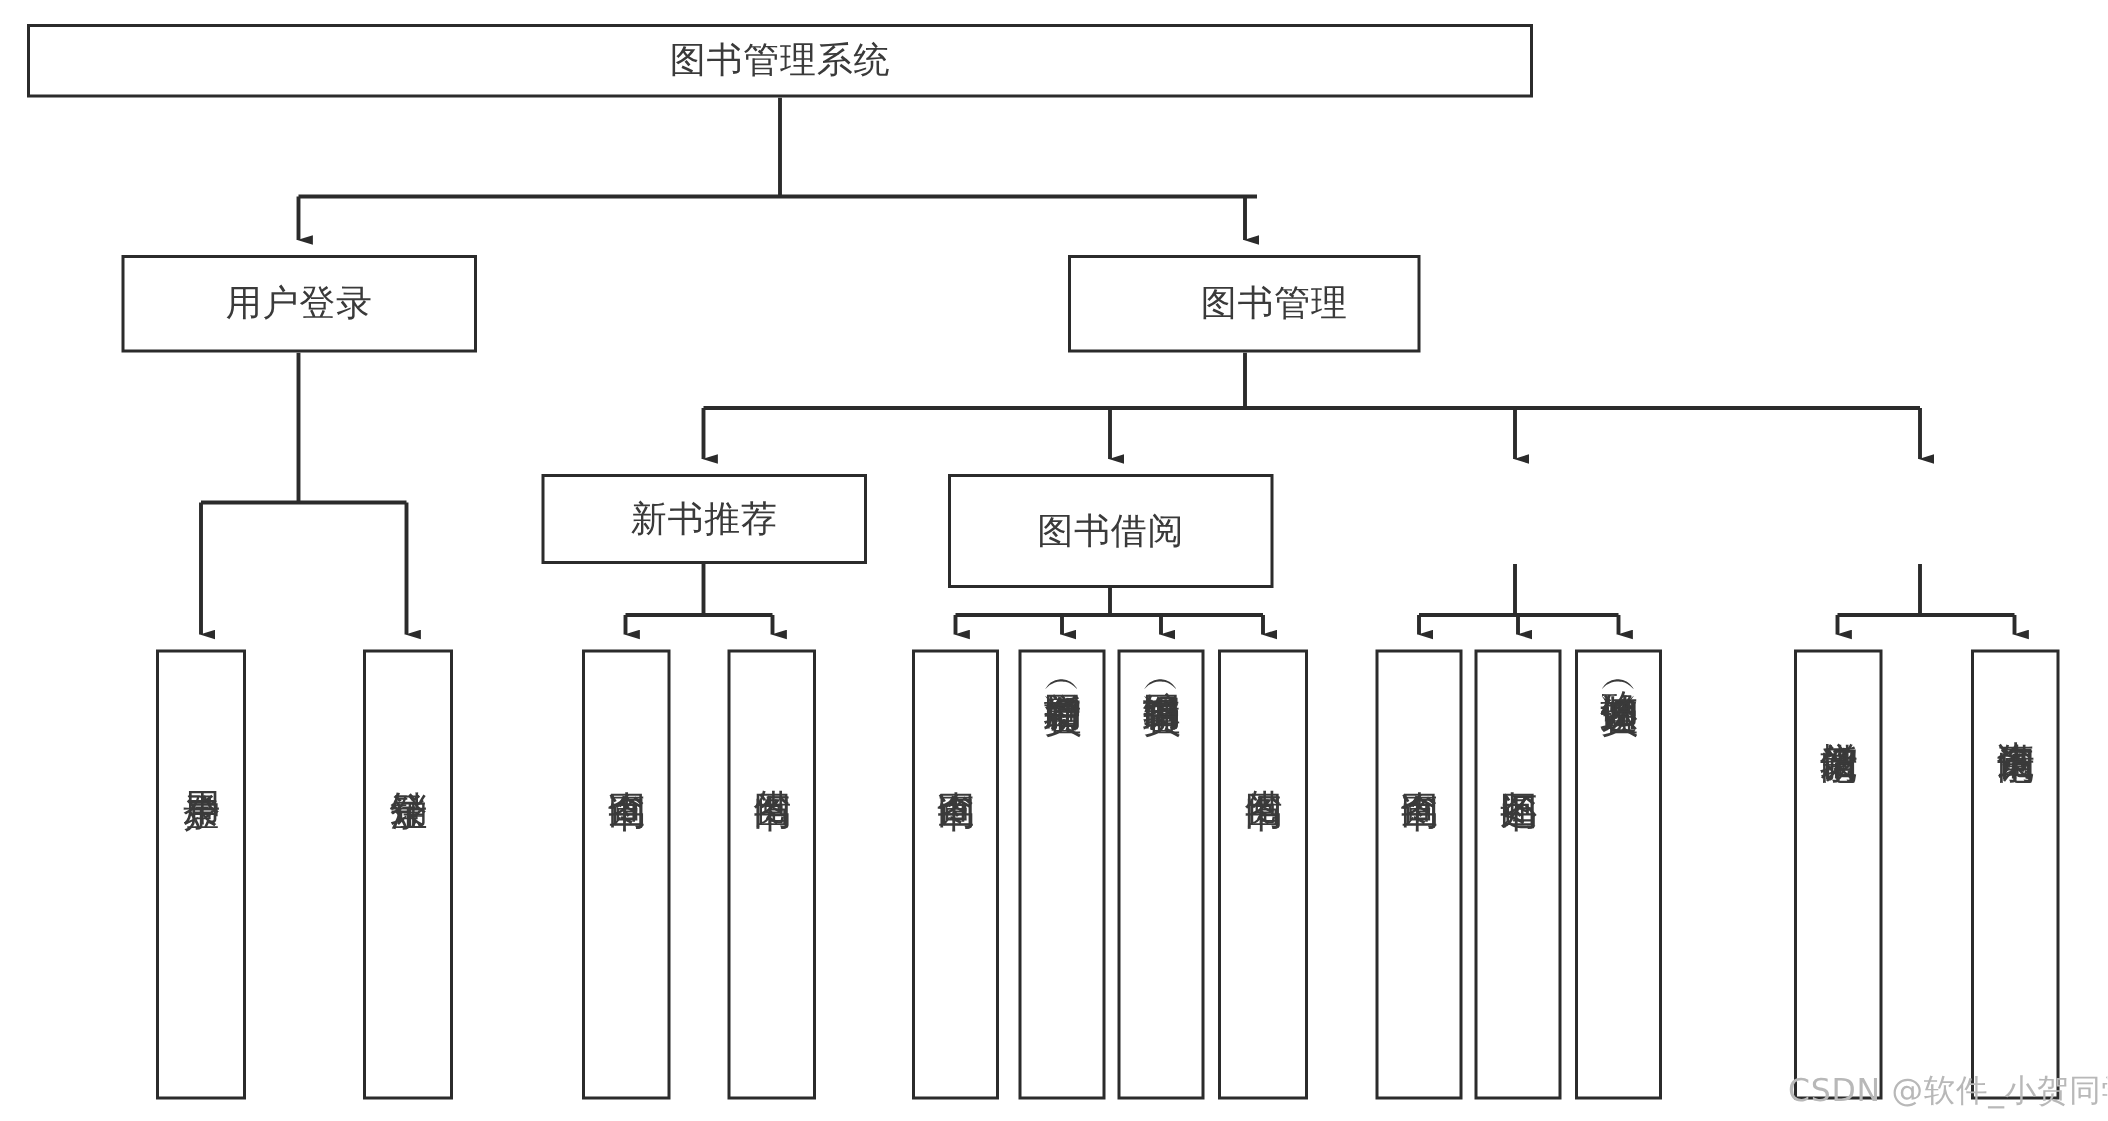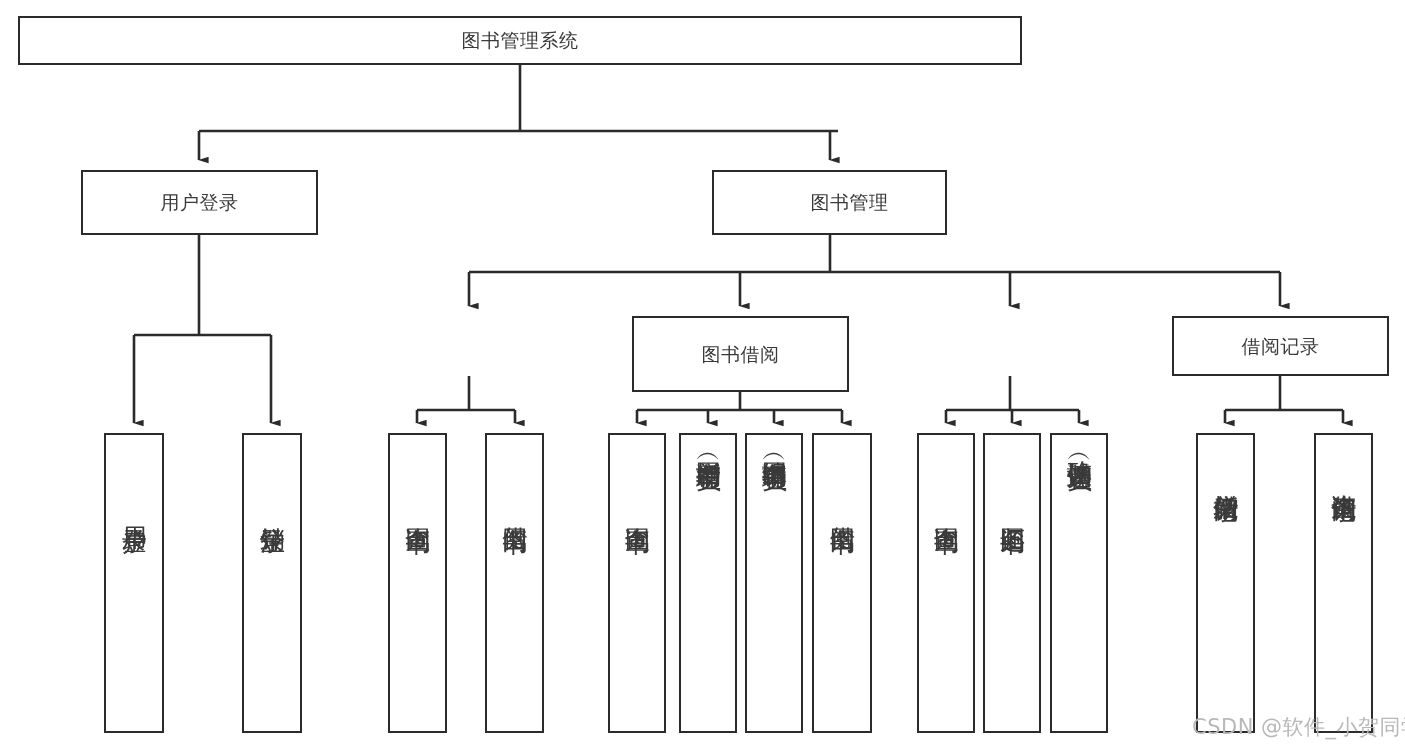--- a/index.html
+++ b/index.html
@@ -30,21 +30,21 @@
     border: 2.5px solid #2b2b2b;
     background: #ffffff;
     color: #3a3a3a;
     display: flex;
     align-items: center;
     justify-content: center;
     text-align: center;
     z-index: 3;
   }
   .node.horiz {
-    font-size: 19px;
+    font-size: 24px;
     line-height: 1.1;
     letter-spacing: 0.5px;
   }
   .node.vert {
     align-items: flex-start;
     justify-content: center;
     padding-top: 8px;
   }
   .node.vert .vlabel {
     writing-mode: vertical-rl;
@@ -122,25 +122,25 @@
     <span>图书管理系统</span>
   </div>
 
   <div class="node horiz" style="left:81px; top:170px; width:237px; height:65px;">
     <span>用户登录</span>
   </div>
   <div class="node horiz" style="left:712px; top:170px; width:235px; height:65px;padding-left:40px;">
     <span>图书管理</span>
   </div>
 
+  <div class="node horiz" style="left:361px; top:316px; width:217px; height:60px;">
+    <span>新书推荐</span>
+  </div>
   <div class="node horiz" style="left:632px; top:316px; width:217px; height:76px;">
     <span>图书借阅</span>
-  </div>
-  <div class="node horiz" style="left:1172px; top:316px; width:217px; height:60px;">
-    <span>借阅记录</span>
   </div>
 
   <div class="node vert" style="left:104px; top:433px; width:60px; height:300px; padding-top:72px;">
     <span class="vlabel">用户登录</span>
   </div>
   <div class="node vert" style="left:242px; top:433px; width:60px; height:300px; padding-top:72px;">
     <span class="vlabel">注销登录</span>
   </div>
 
   <div class="node vert" style="left:388px; top:433px; width:59px; height:300px; padding-top:72px;">

